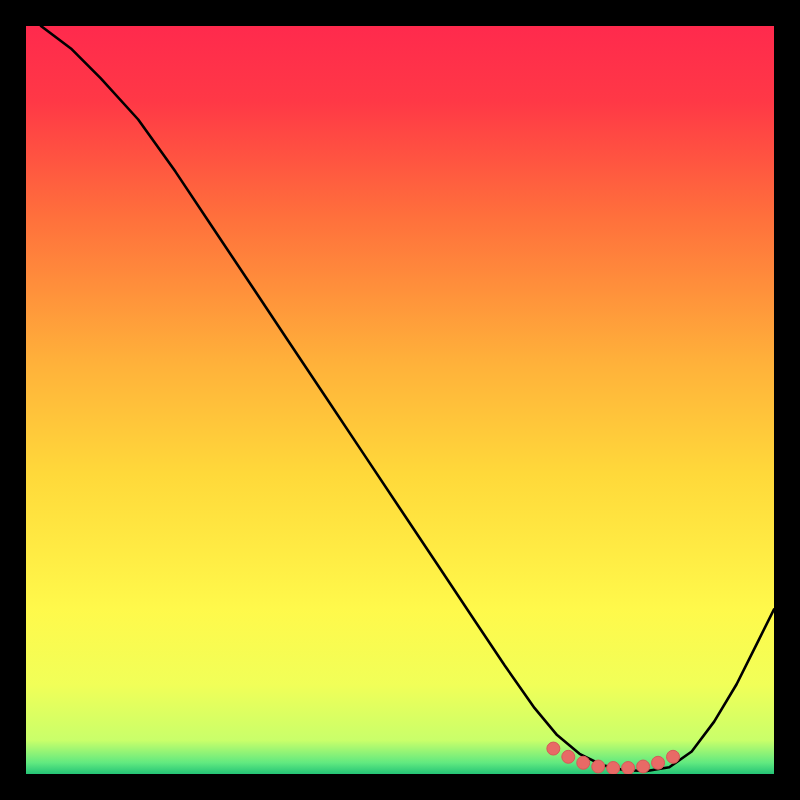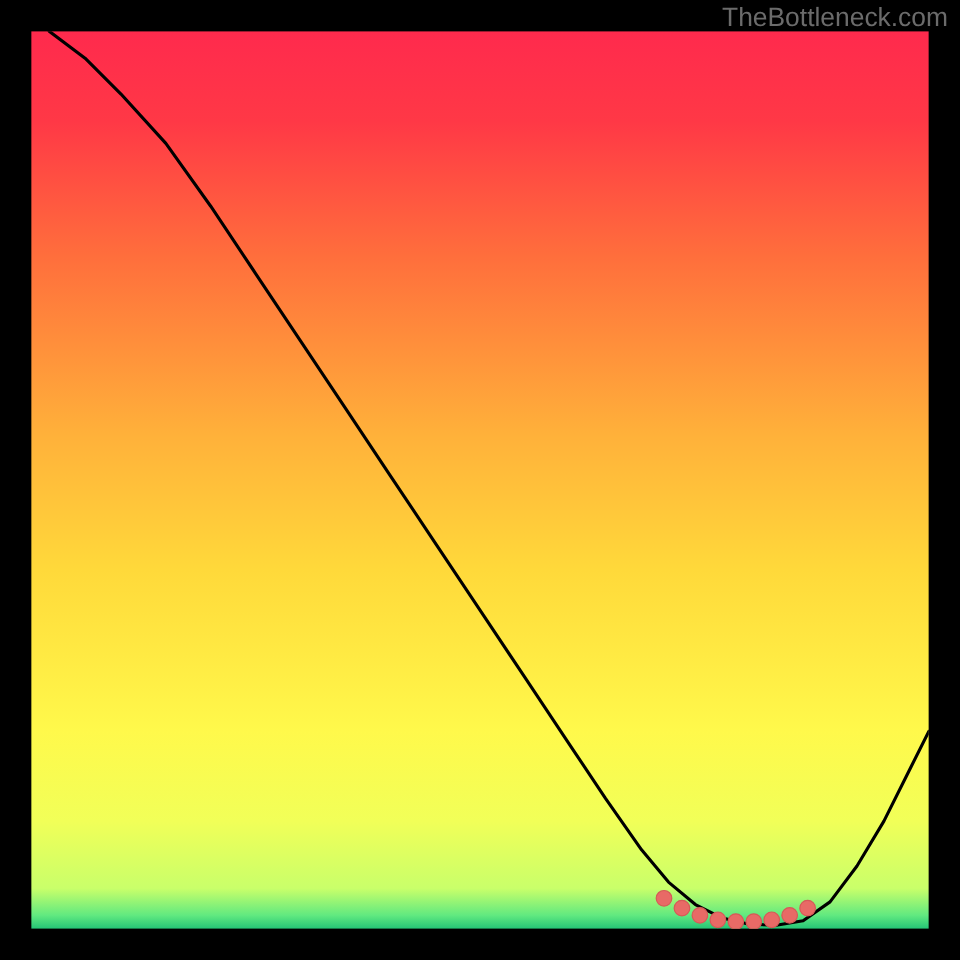--- a/index.html
+++ b/index.html
@@ -35,21 +35,20 @@
     height: 748px;
   }
   svg {
     display: block;
   }
 </style>
 </head>
 <body>
 <div class="wrap">
 
-  <div class="watermark">TheBottleneck.com</div>
 
   <div class="plot">
     <svg id="chart-svg" width="748" height="748" viewBox="0 0 748 748" preserveAspectRatio="none">
         <defs>
           <linearGradient id="bg-grad" x1="0" y1="0" x2="0" y2="1">
             <stop offset="0%" stop-color="#ff2a4d"></stop>
             <stop offset="10%" stop-color="#ff3846"></stop>
             <stop offset="25%" stop-color="#ff6e3c"></stop>
             <stop offset="45%" stop-color="#ffb13a"></stop>
             <stop offset="60%" stop-color="#ffd93a"></stop>

